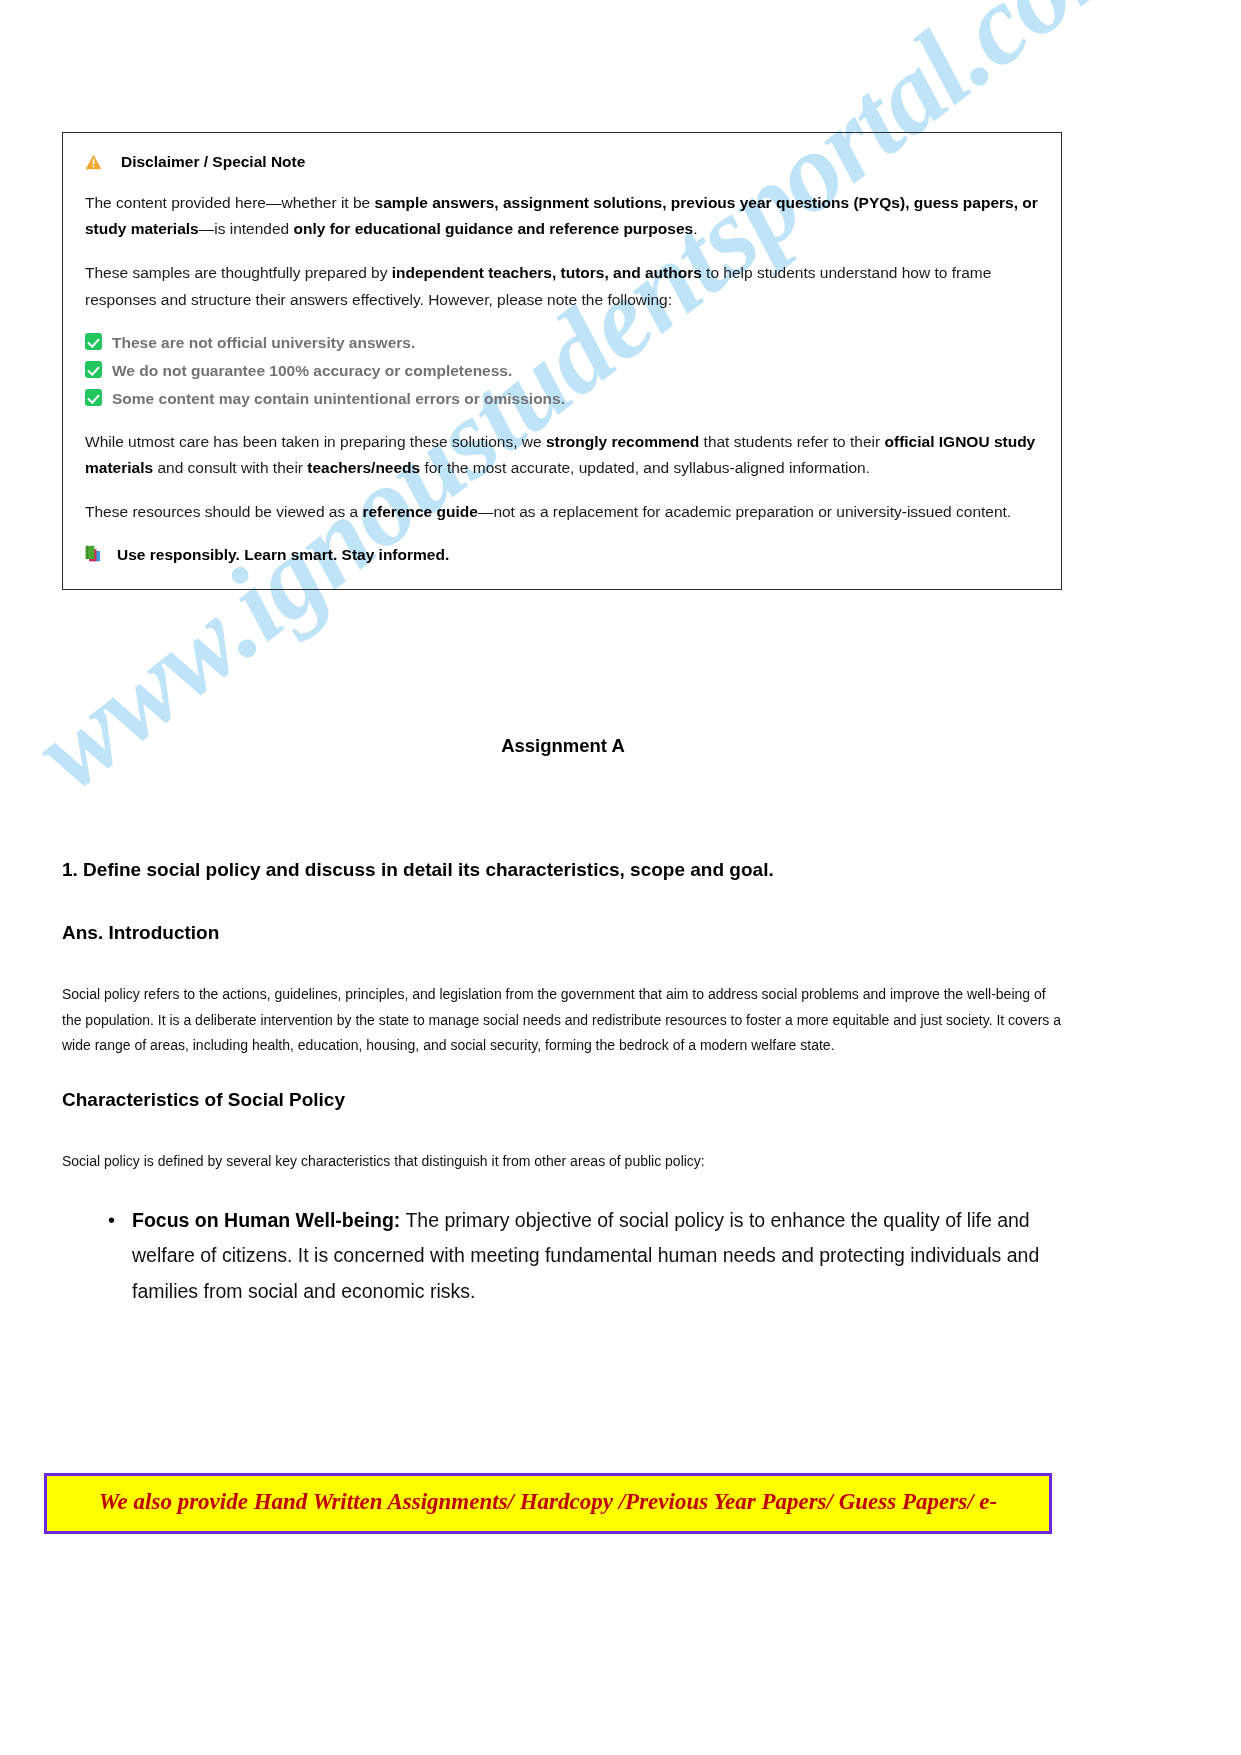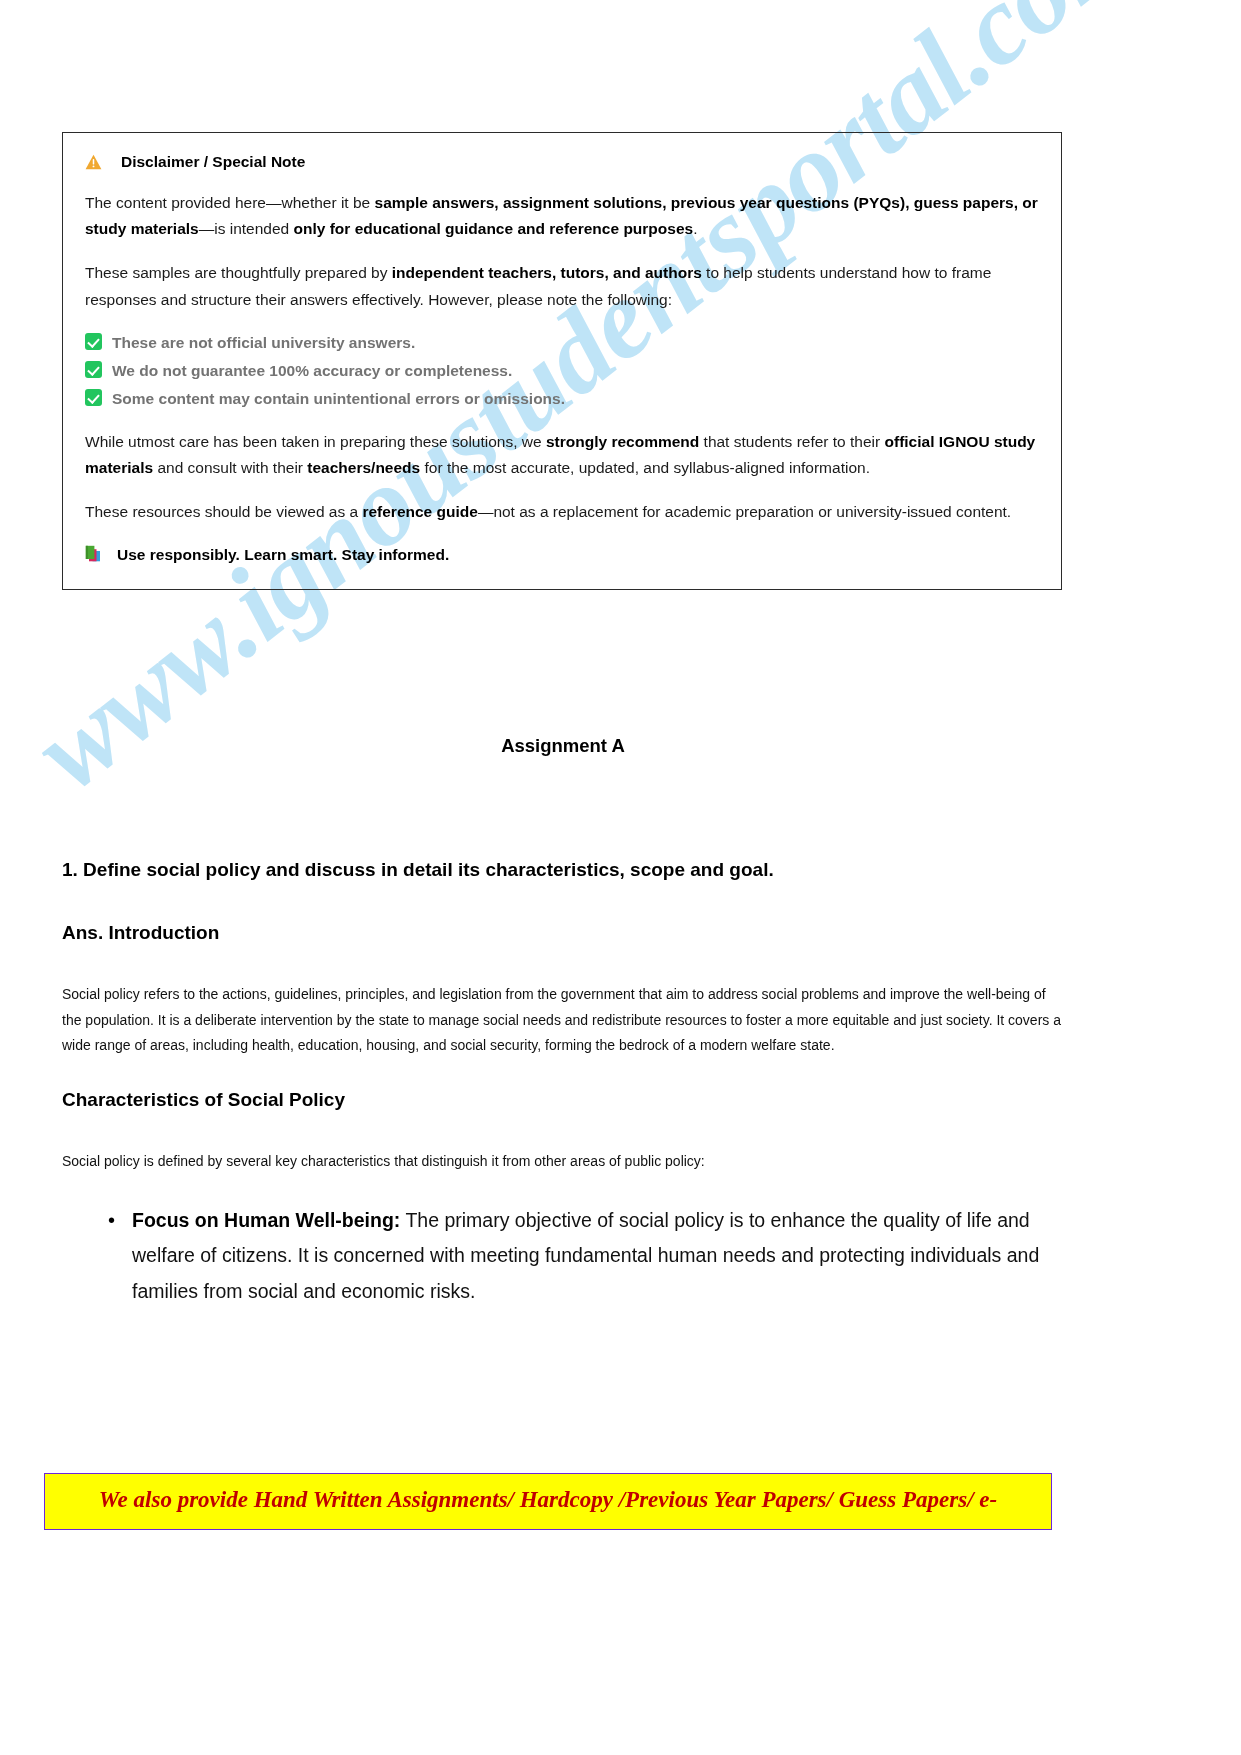--- a/index.html
+++ b/index.html
@@ -198,21 +198,21 @@
   ul.bullets li b { font-weight: bold; color: #000; }
 
   
   .footer-banner {
     position: absolute;
     left: 44px;
     top: 1473px;
     width: 1008px;
     box-sizing: border-box;
     background: #ffff00;
-    border: 1px solid #6d28d9;
+    border: 3px solid #6d28d9;
     padding: 10px 12px 12px 12px;
     text-align: center;
     z-index: 20;
   }
   .footer-line {
     font-family: "Liberation Serif", serif;
     font-style: italic;
     font-weight: bold;
     font-size: 23px;
     line-height: 1.42;

